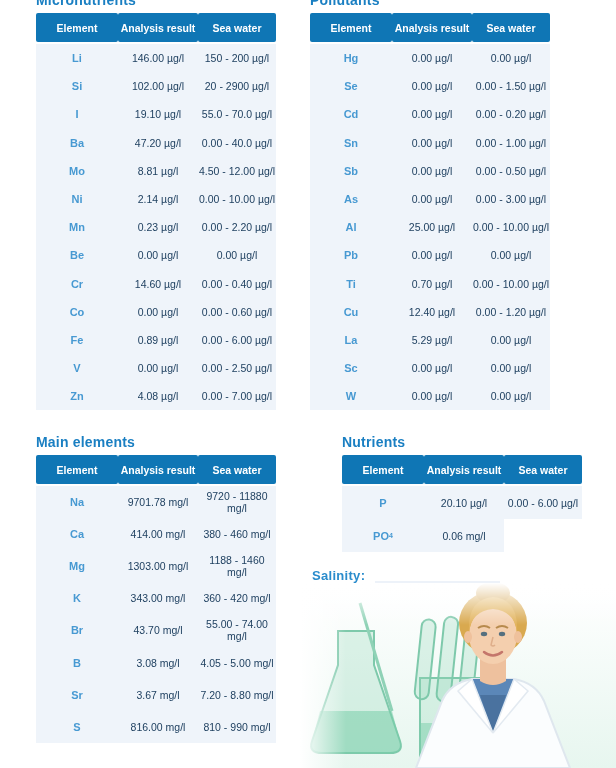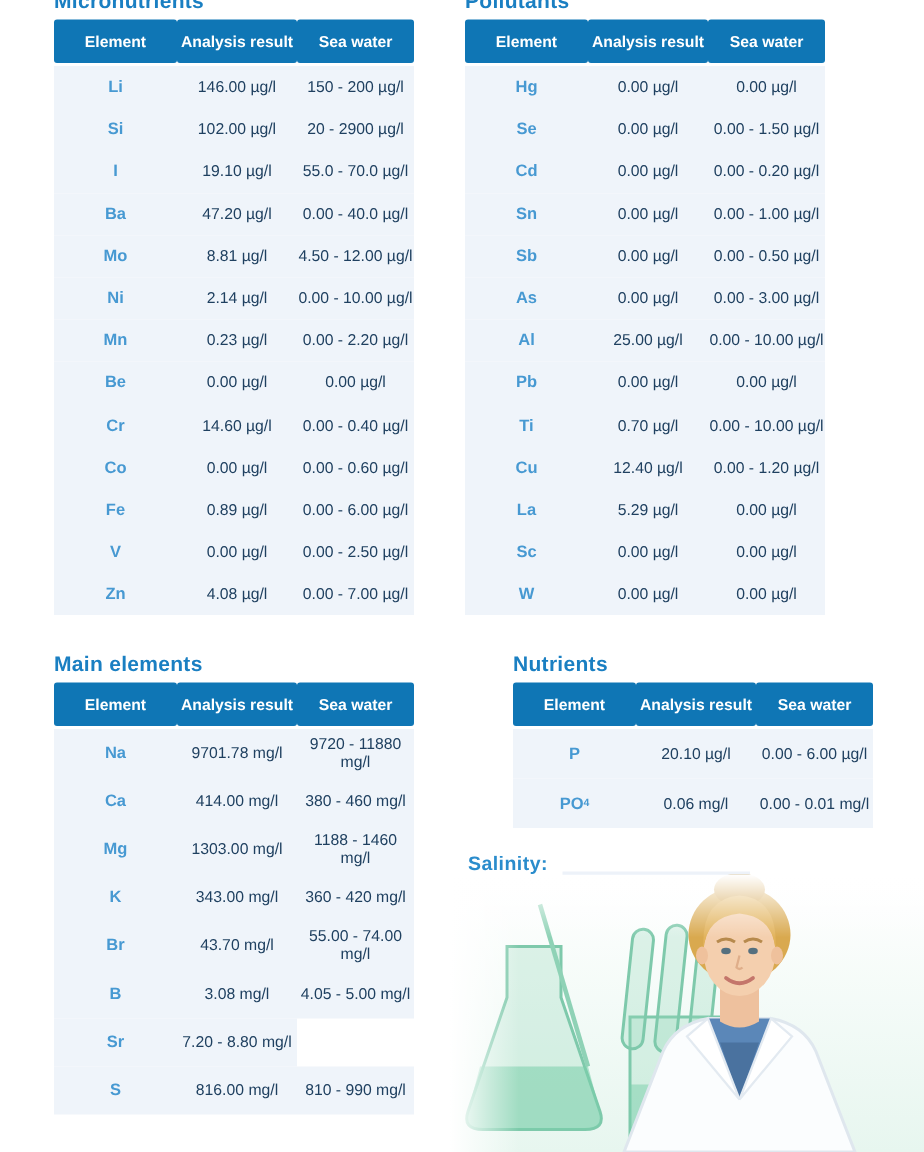--- a/index.html
+++ b/index.html
@@ -240,20 +240,21 @@
           <div class="td val">43.70 mg/l</div>
           <div class="td val">55.00 - 74.00 mg/l</div>
         </div>
         <div class="tr">
           <div class="td el">B</div>
           <div class="td val">3.08 mg/l</div>
           <div class="td val">4.05 - 5.00 mg/l</div>
         </div>
         <div class="tr">
           <div class="td el">Sr</div>
+          <div class="td val">3.67 mg/l</div>
           <div class="td val">7.20 - 8.80 mg/l</div>
         </div>
         <div class="tr">
           <div class="td el">S</div>
           <div class="td val">816.00 mg/l</div>
           <div class="td val">810 - 990 mg/l</div>
         </div>
       </div>
     </div>
 </div>
@@ -268,21 +269,20 @@
       </div>
       <div class="tbody">
         <div class="tr">
           <div class="td el">P</div>
           <div class="td val">20.10 µg/l</div>
           <div class="td val">0.00 - 6.00 µg/l</div>
         </div>
         <div class="tr">
           <div class="td el">PO<sub>4</sub></div>
           <div class="td val">0.06 mg/l</div>
-          <div class="td val">0.00 - 0.01 mg/l</div>
         </div>
       </div>
     </div>
 </div>
 
 <div class="param-label" style="top:568px;">Salinity:</div>
 <div class="param-box" style="top:562px;margin-top:19px;">
   <span class="sel">31.00 ppt</span>
 </div>
 

